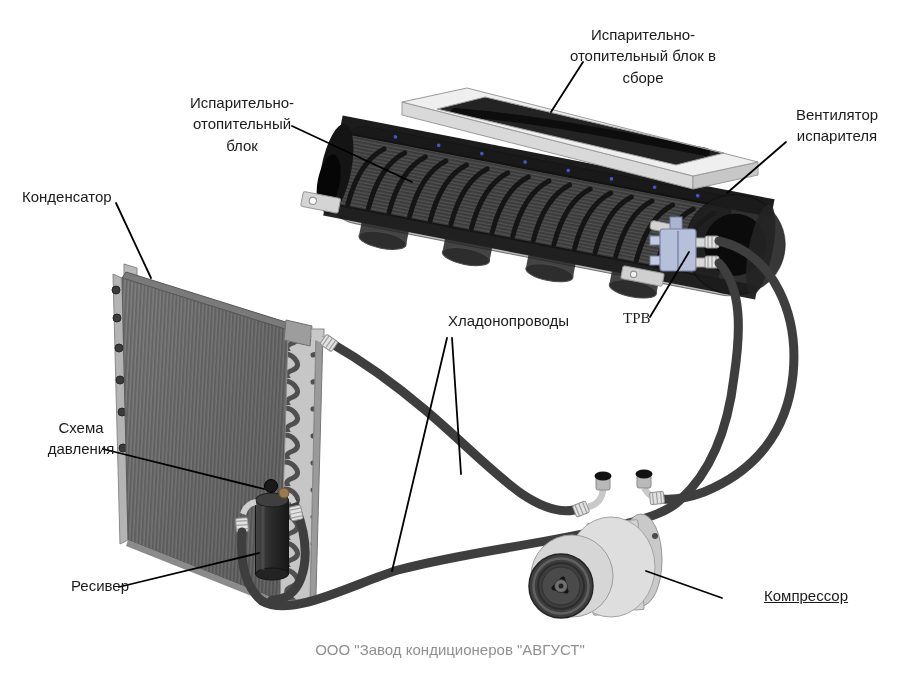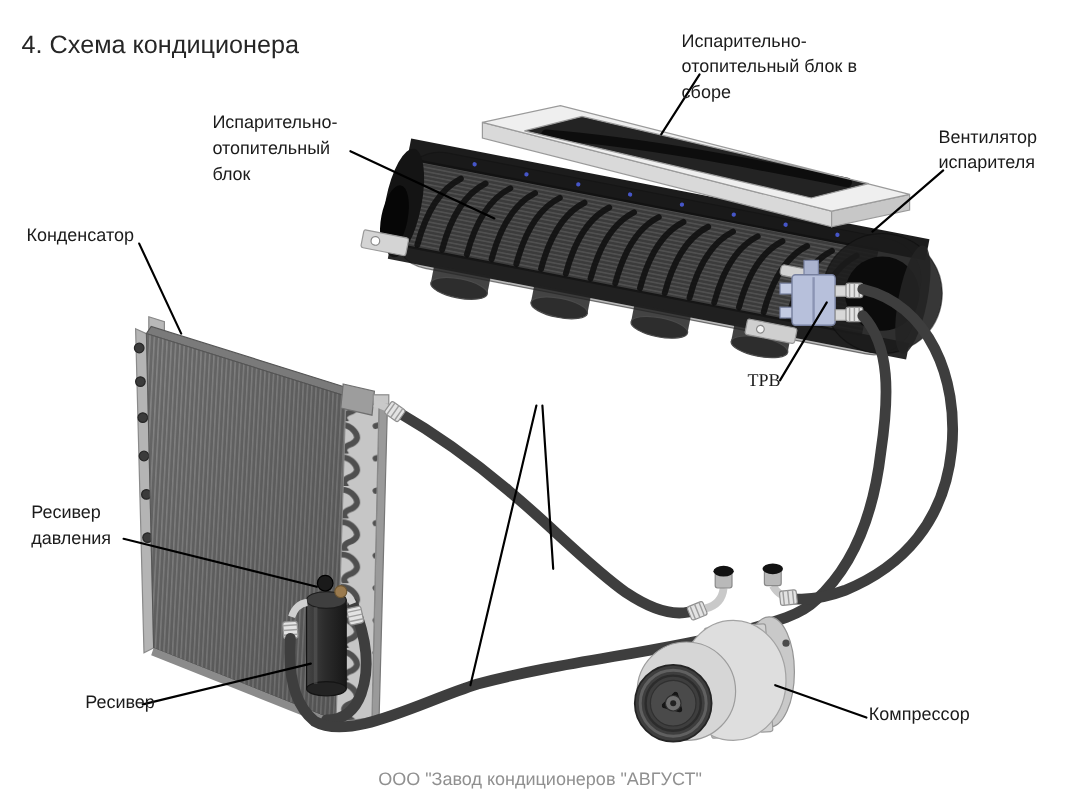--- a/index.html
+++ b/index.html
@@ -1,21 +1,21 @@
 <!DOCTYPE html>
 <html><head>
 <meta charset="utf-8">
 <style>
   html,body{margin:0;padding:0;background:#ffffff;}
   .stage{position:relative;width:900px;height:674px;background:#ffffff;overflow:hidden;
          font-family:"Liberation Sans","DejaVu Sans",sans-serif;}
   .stage svg{position:absolute;left:0;top:0;}
   .title{position:absolute;left:18px;top:26px;font-size:21px;color:#262626;}
   .lbl{position:absolute;font-size:15px;line-height:1.42;color:#1b1b1b;text-align:center;}
-  .lbl.c{text-align:left;}
+  .lbl.c{text-align:center;}
   .lbl.nw{white-space:nowrap;}
   .footer{position:absolute;left:0;right:0;top:641px;text-align:center;
           font-size:15px;color:#909090;}
 </style>
 </head>
 <body>
 
 <div class="stage">
 
 <svg width="900" height="674" viewBox="0 0 900 674">
@@ -205,34 +205,34 @@
     <line x1="116" y1="203" x2="151" y2="278"></line>
     <line x1="452" y1="338" x2="461" y2="474"></line>
     <line x1="447" y1="338" x2="392" y2="571"></line>
     <line x1="650" y1="317" x2="689" y2="252"></line>
     <line x1="103" y1="449" x2="264" y2="489"></line>
     <line x1="119" y1="587" x2="259" y2="553"></line>
     <line x1="722" y1="598" x2="646" y2="571"></line>
   </g>
 </svg>
 
-<div class="title">4. Схема кондиционера</div>
 
 <div class="lbl c" style="left:568px;top:24px;width:150px;">Испарительно-отопительный блок в сборе</div>
 
 <div class="lbl c" style="left:782px;top:104px;width:110px;">Вентилятор испарителя</div>
 
 <div class="lbl c" style="left:177px;top:92px;width:130px;">Испарительно-отопительный блок</div>
 
 <div class="lbl nw" style="left:22px;top:186px;">Конденсатор</div>
 
+<div class="lbl nw" style="left:448px;top:310px;">Хладонопроводы</div>
 
 <div class="lbl nw" style="left:623px;top:308px;font-family:Liberation Serif, serif;">ТРВ</div>
 
-<div class="lbl c" style="left:26px;top:417px;width:110px;">Ресивер давления</div>
+<div class="lbl c" style="left:26px;top:417px;width:110px;">Схема давления</div>
 
 <div class="lbl nw" style="left:71px;top:575px;">Ресивер</div>
 
-<div class="lbl nw" style="left:724px;top:585px;">Компрессор</div>
+<div class="lbl nw" style="left:764px;top:585px;text-decoration:underline;">Компрессор</div>
 
 <div class="footer">ООО "Завод кондиционеров "АВГУСТ"</div>
 
 </div>
 
 </body></html>

